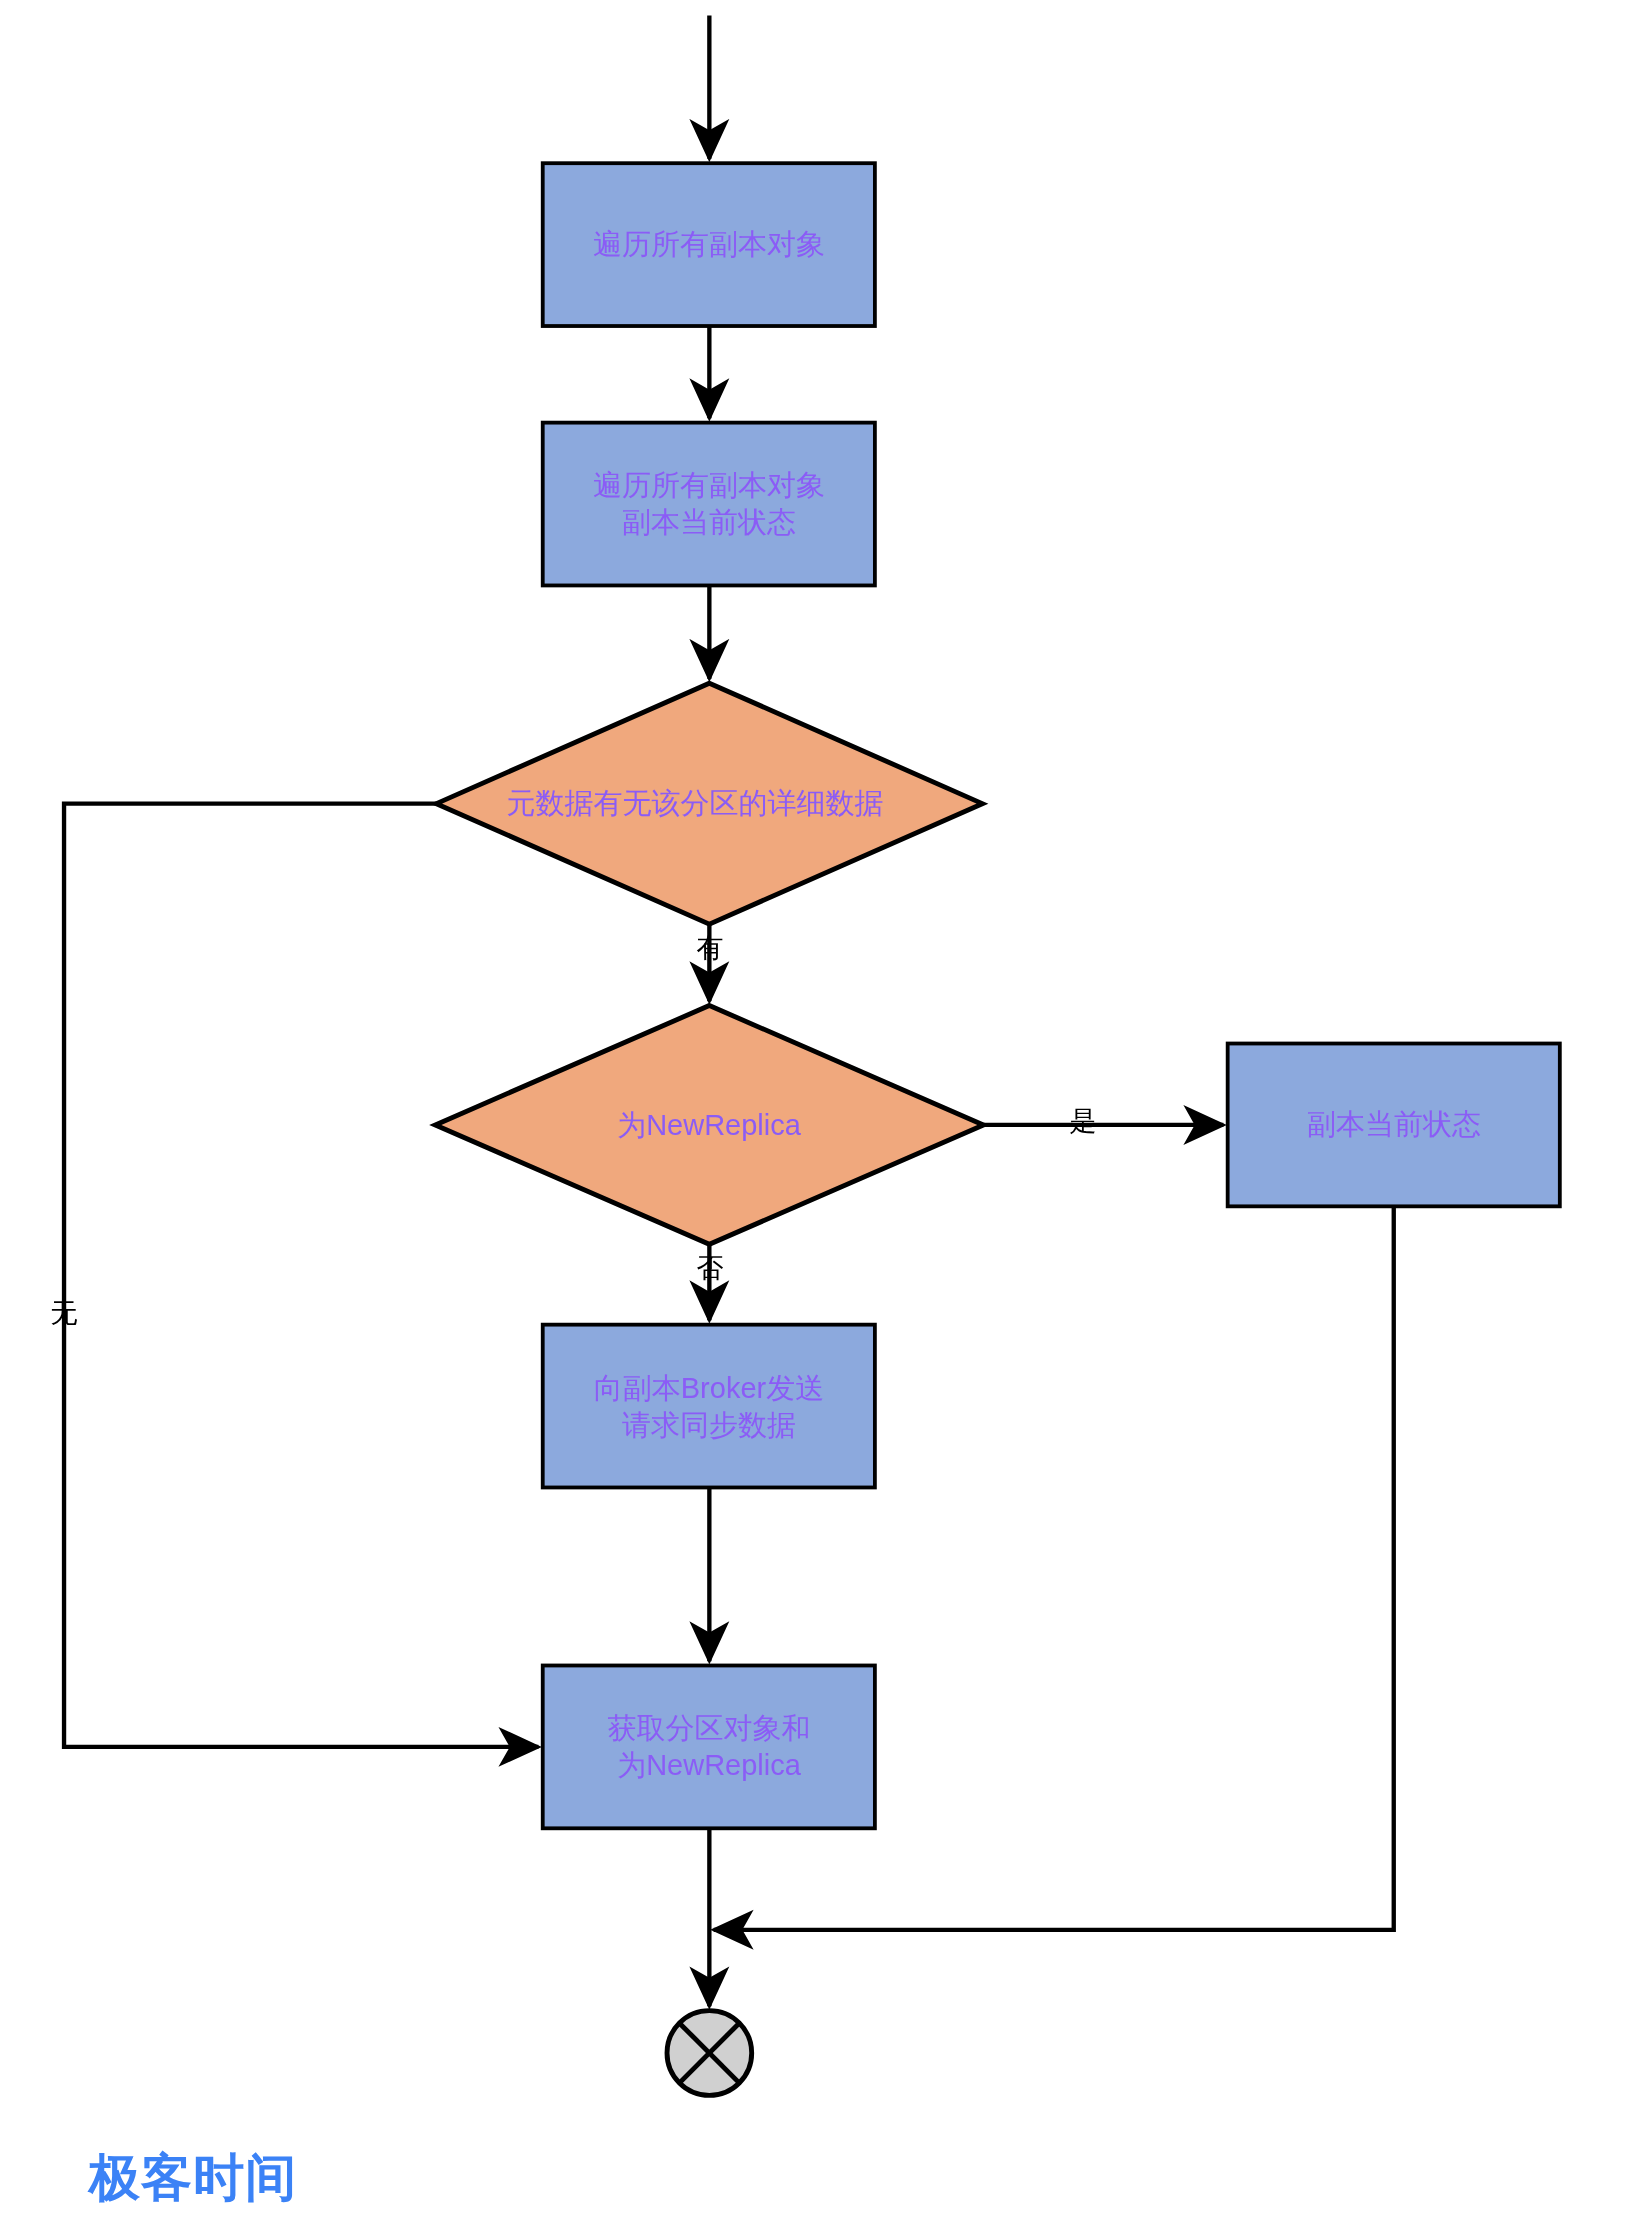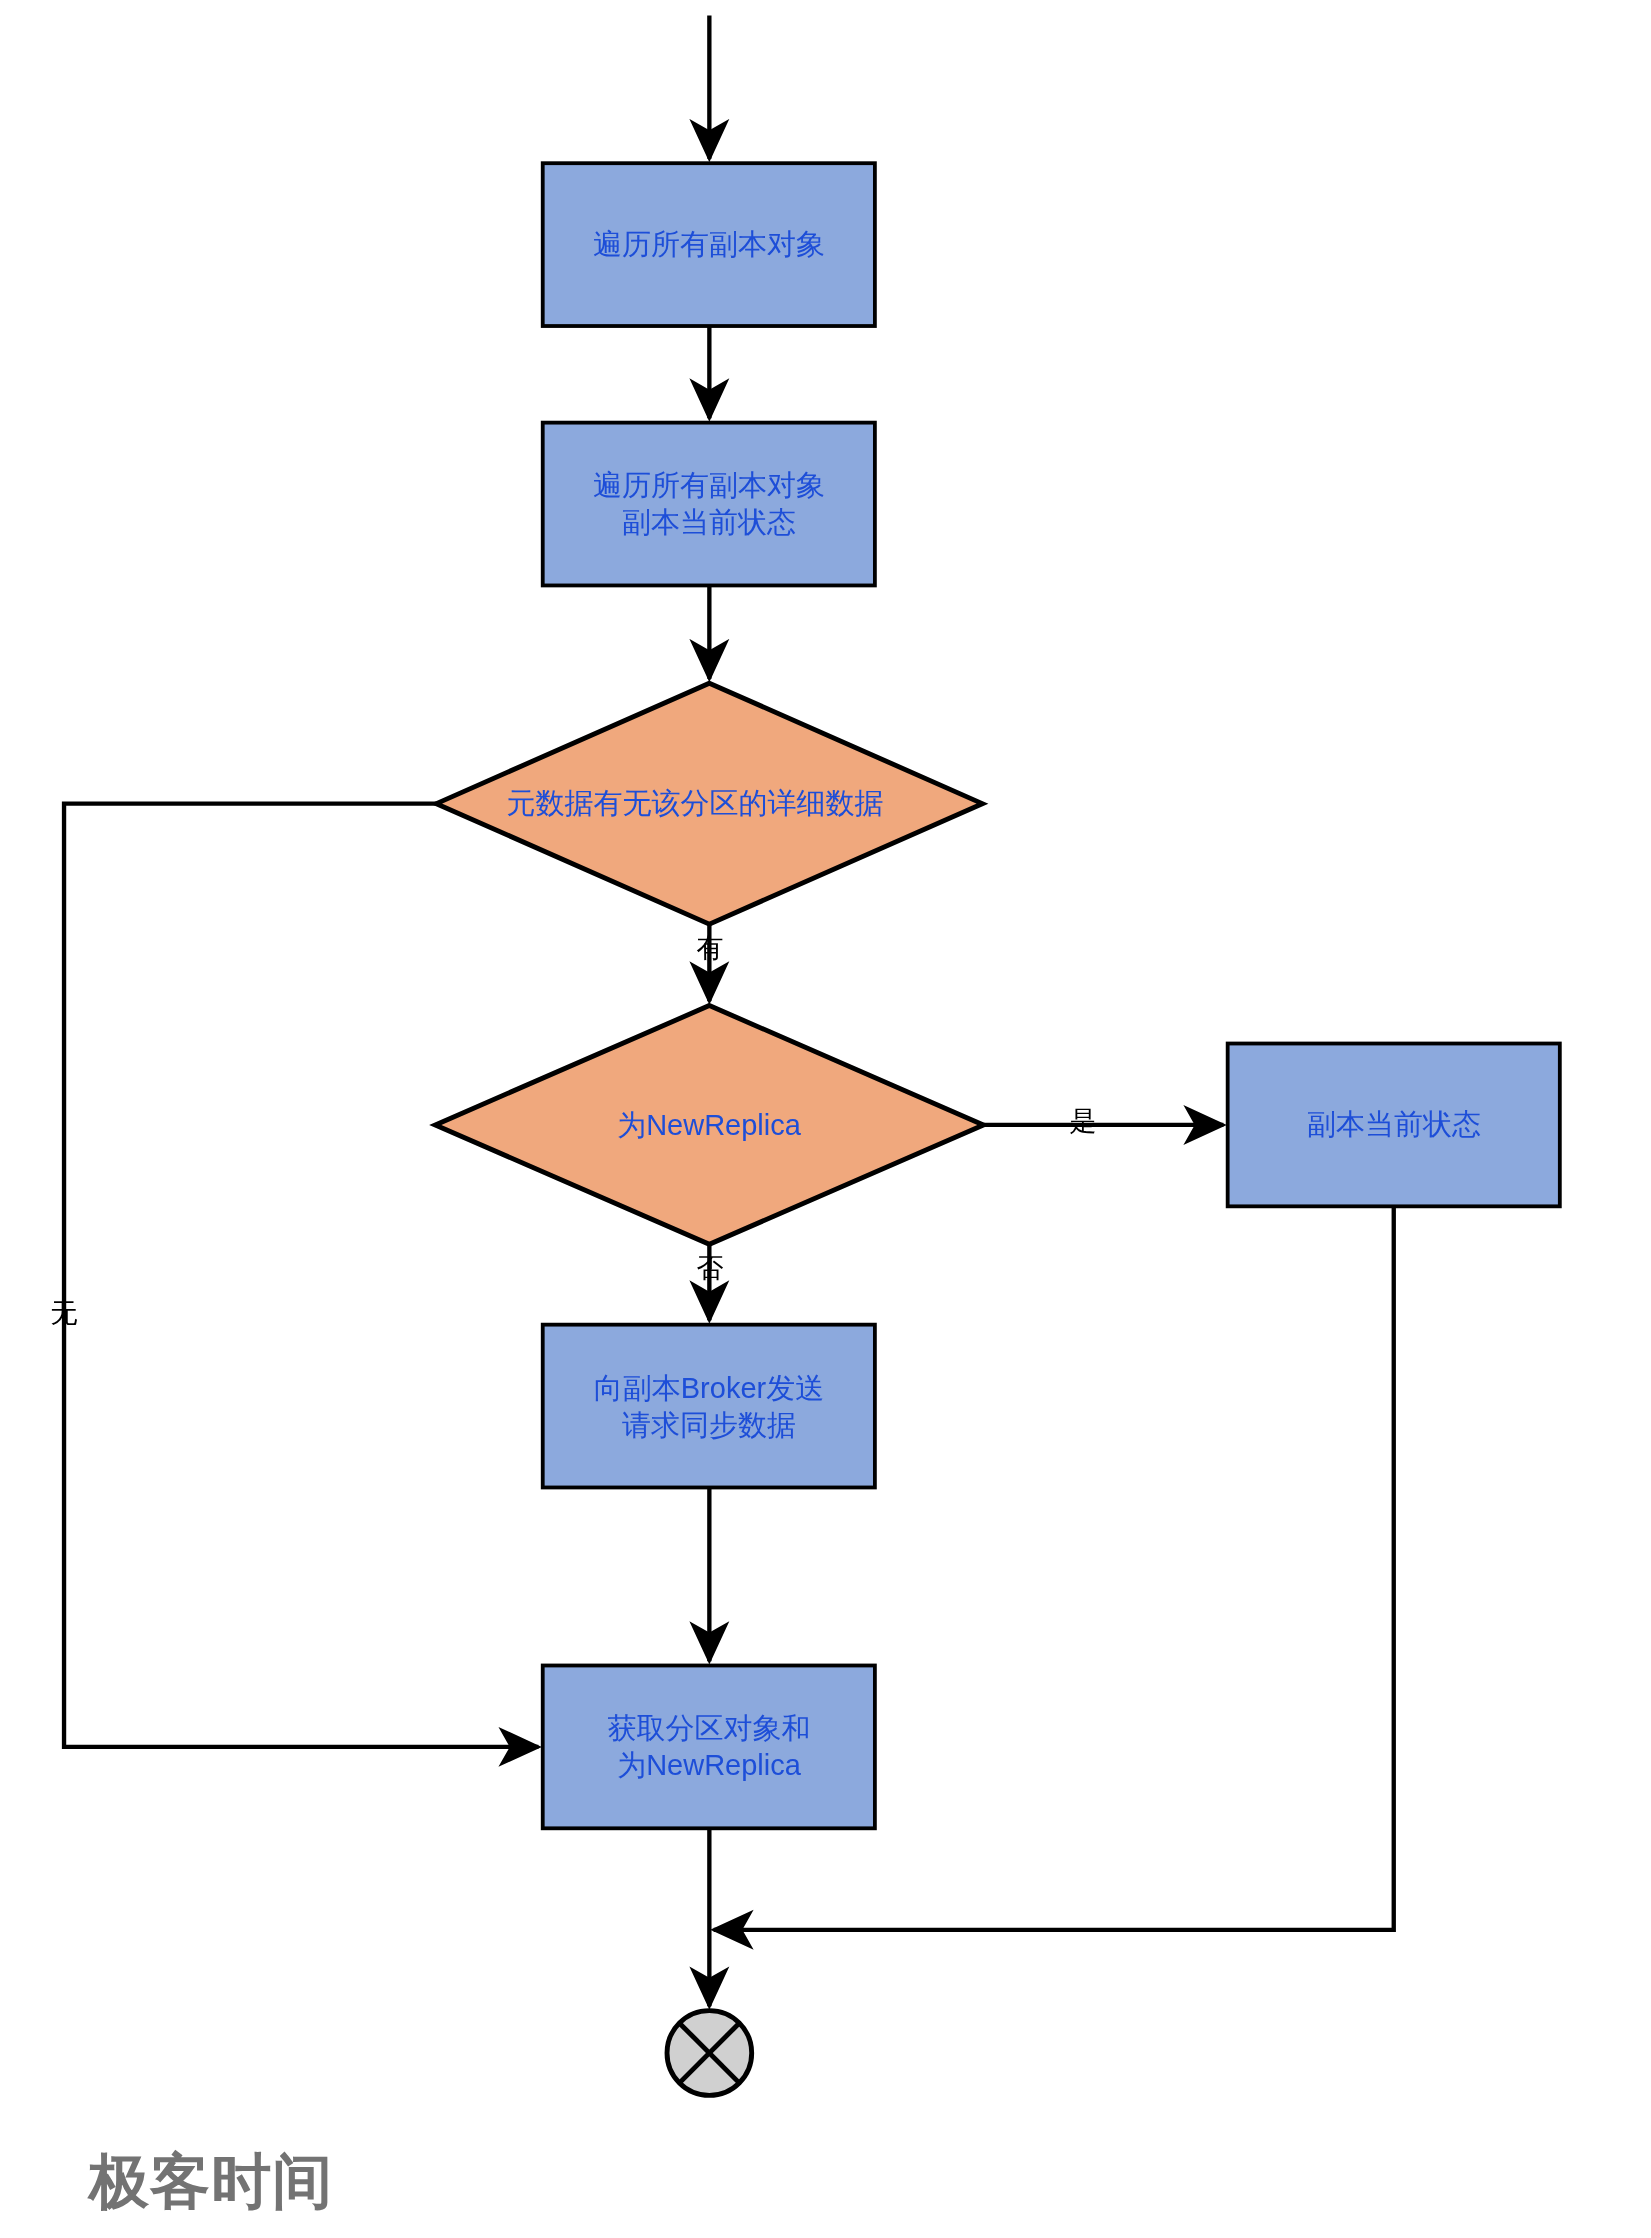--- a/index.html
+++ b/index.html
@@ -4,37 +4,37 @@
 <style>
   html,body{margin:0;padding:0;background:#ffffff;}
   body{font-family:"Liberation Sans","DejaVu Sans",sans-serif;}
   #page{position:relative;width:1651px;height:2239px;background:#ffffff;overflow:hidden;}
   #page svg{position:absolute;left:0;top:0;width:1651px;height:2239px;}
 
   .node-label{
     position:absolute;
     display:flex;align-items:center;justify-content:center;
     text-align:center;
-    color:#1d4ed8;
+    color:#8b5cf6;
     font-size:29px;
     line-height:1.26;
     white-space:pre-line;
     pointer-events:none;
   }
   .edge-label{
     position:absolute;
     color:#000000;
     font-size:27px;
     line-height:1;
     text-align:center;
     white-space:nowrap;
   }
   .logo{position:absolute;left:11px;top:2142px;display:flex;align-items:center;gap:14px;}
   .logo-mark{width:64px;height:73px;position:relative;}
-  .logo-text{font-size:60px;color:#737373;font-weight:bold;letter-spacing:1.1px;
+  .logo-text{font-size:51px;color:#3b82f6;font-weight:bold;letter-spacing:1.1px;
              font-family:"DejaVu Sans","Liberation Sans",sans-serif;}
 </style>
 </head>
 <body>
 
 <div id="page">
 
   <svg viewBox="0 0 3042 4124" xmlns="http://www.w3.org/2000/svg" aria-hidden="true">
     <defs>
       <marker id="ah" markerWidth="16" markerHeight="16" refX="9.2" refY="5" orient="auto" markerUnits="strokeWidth">

